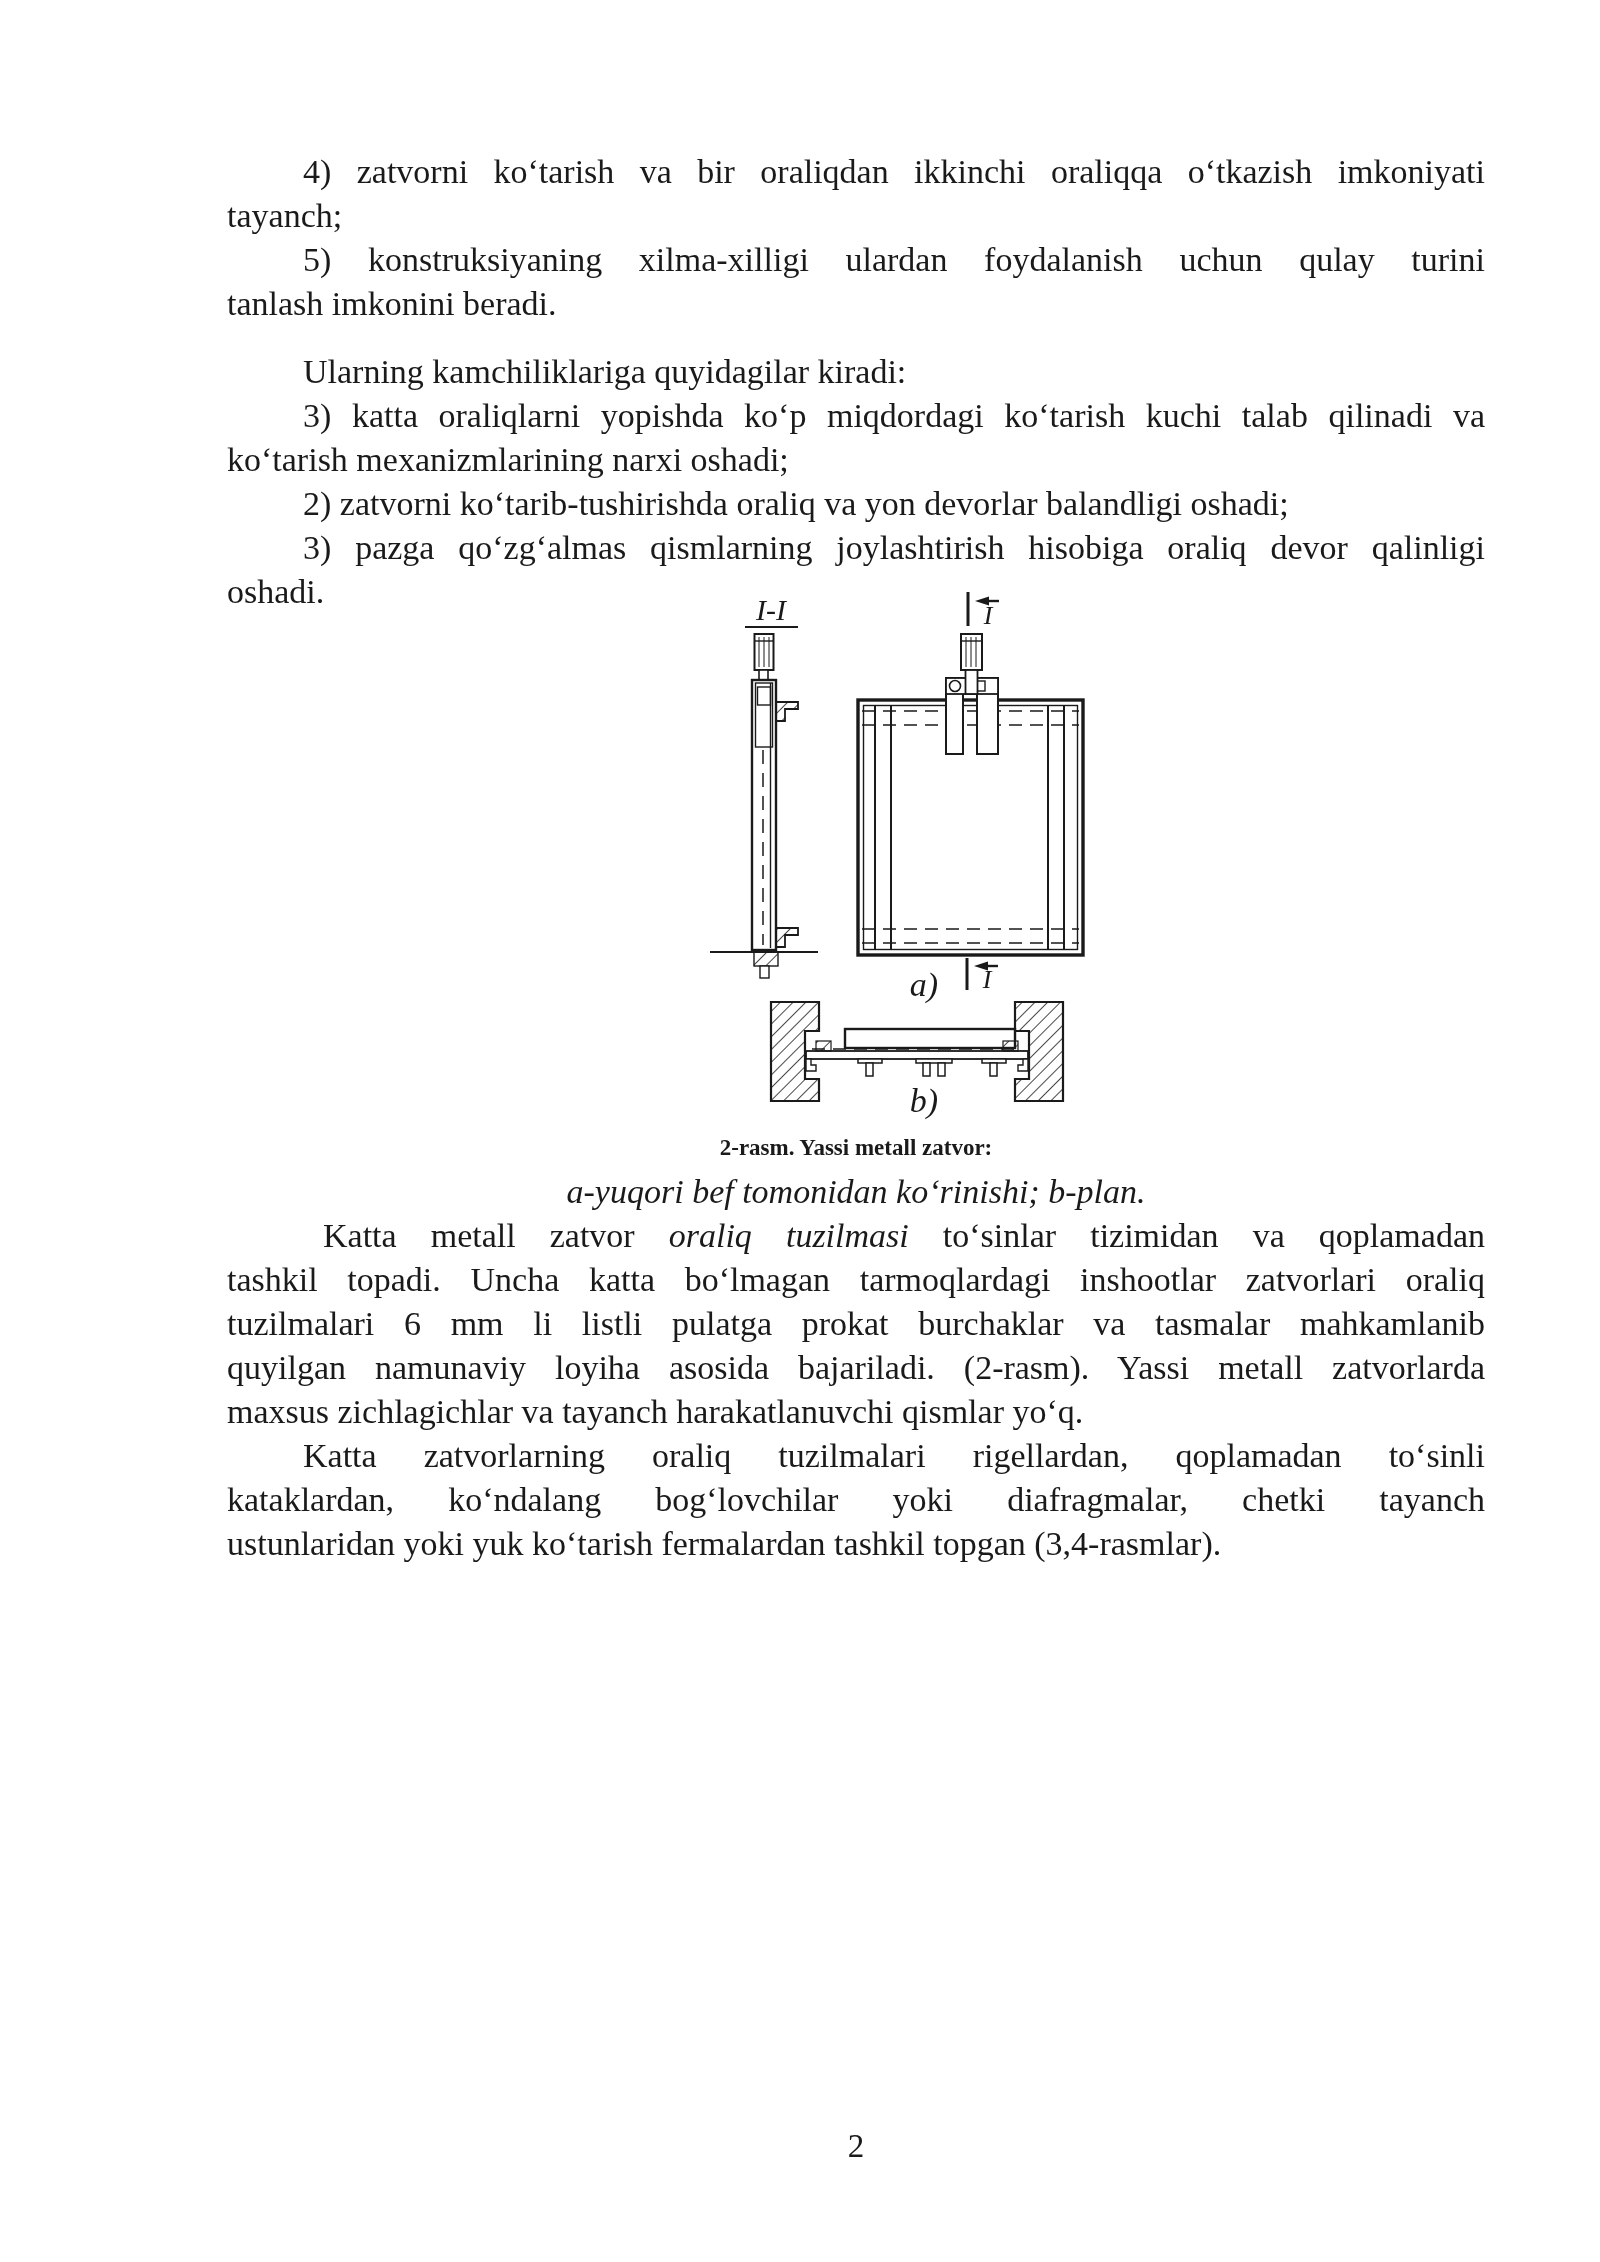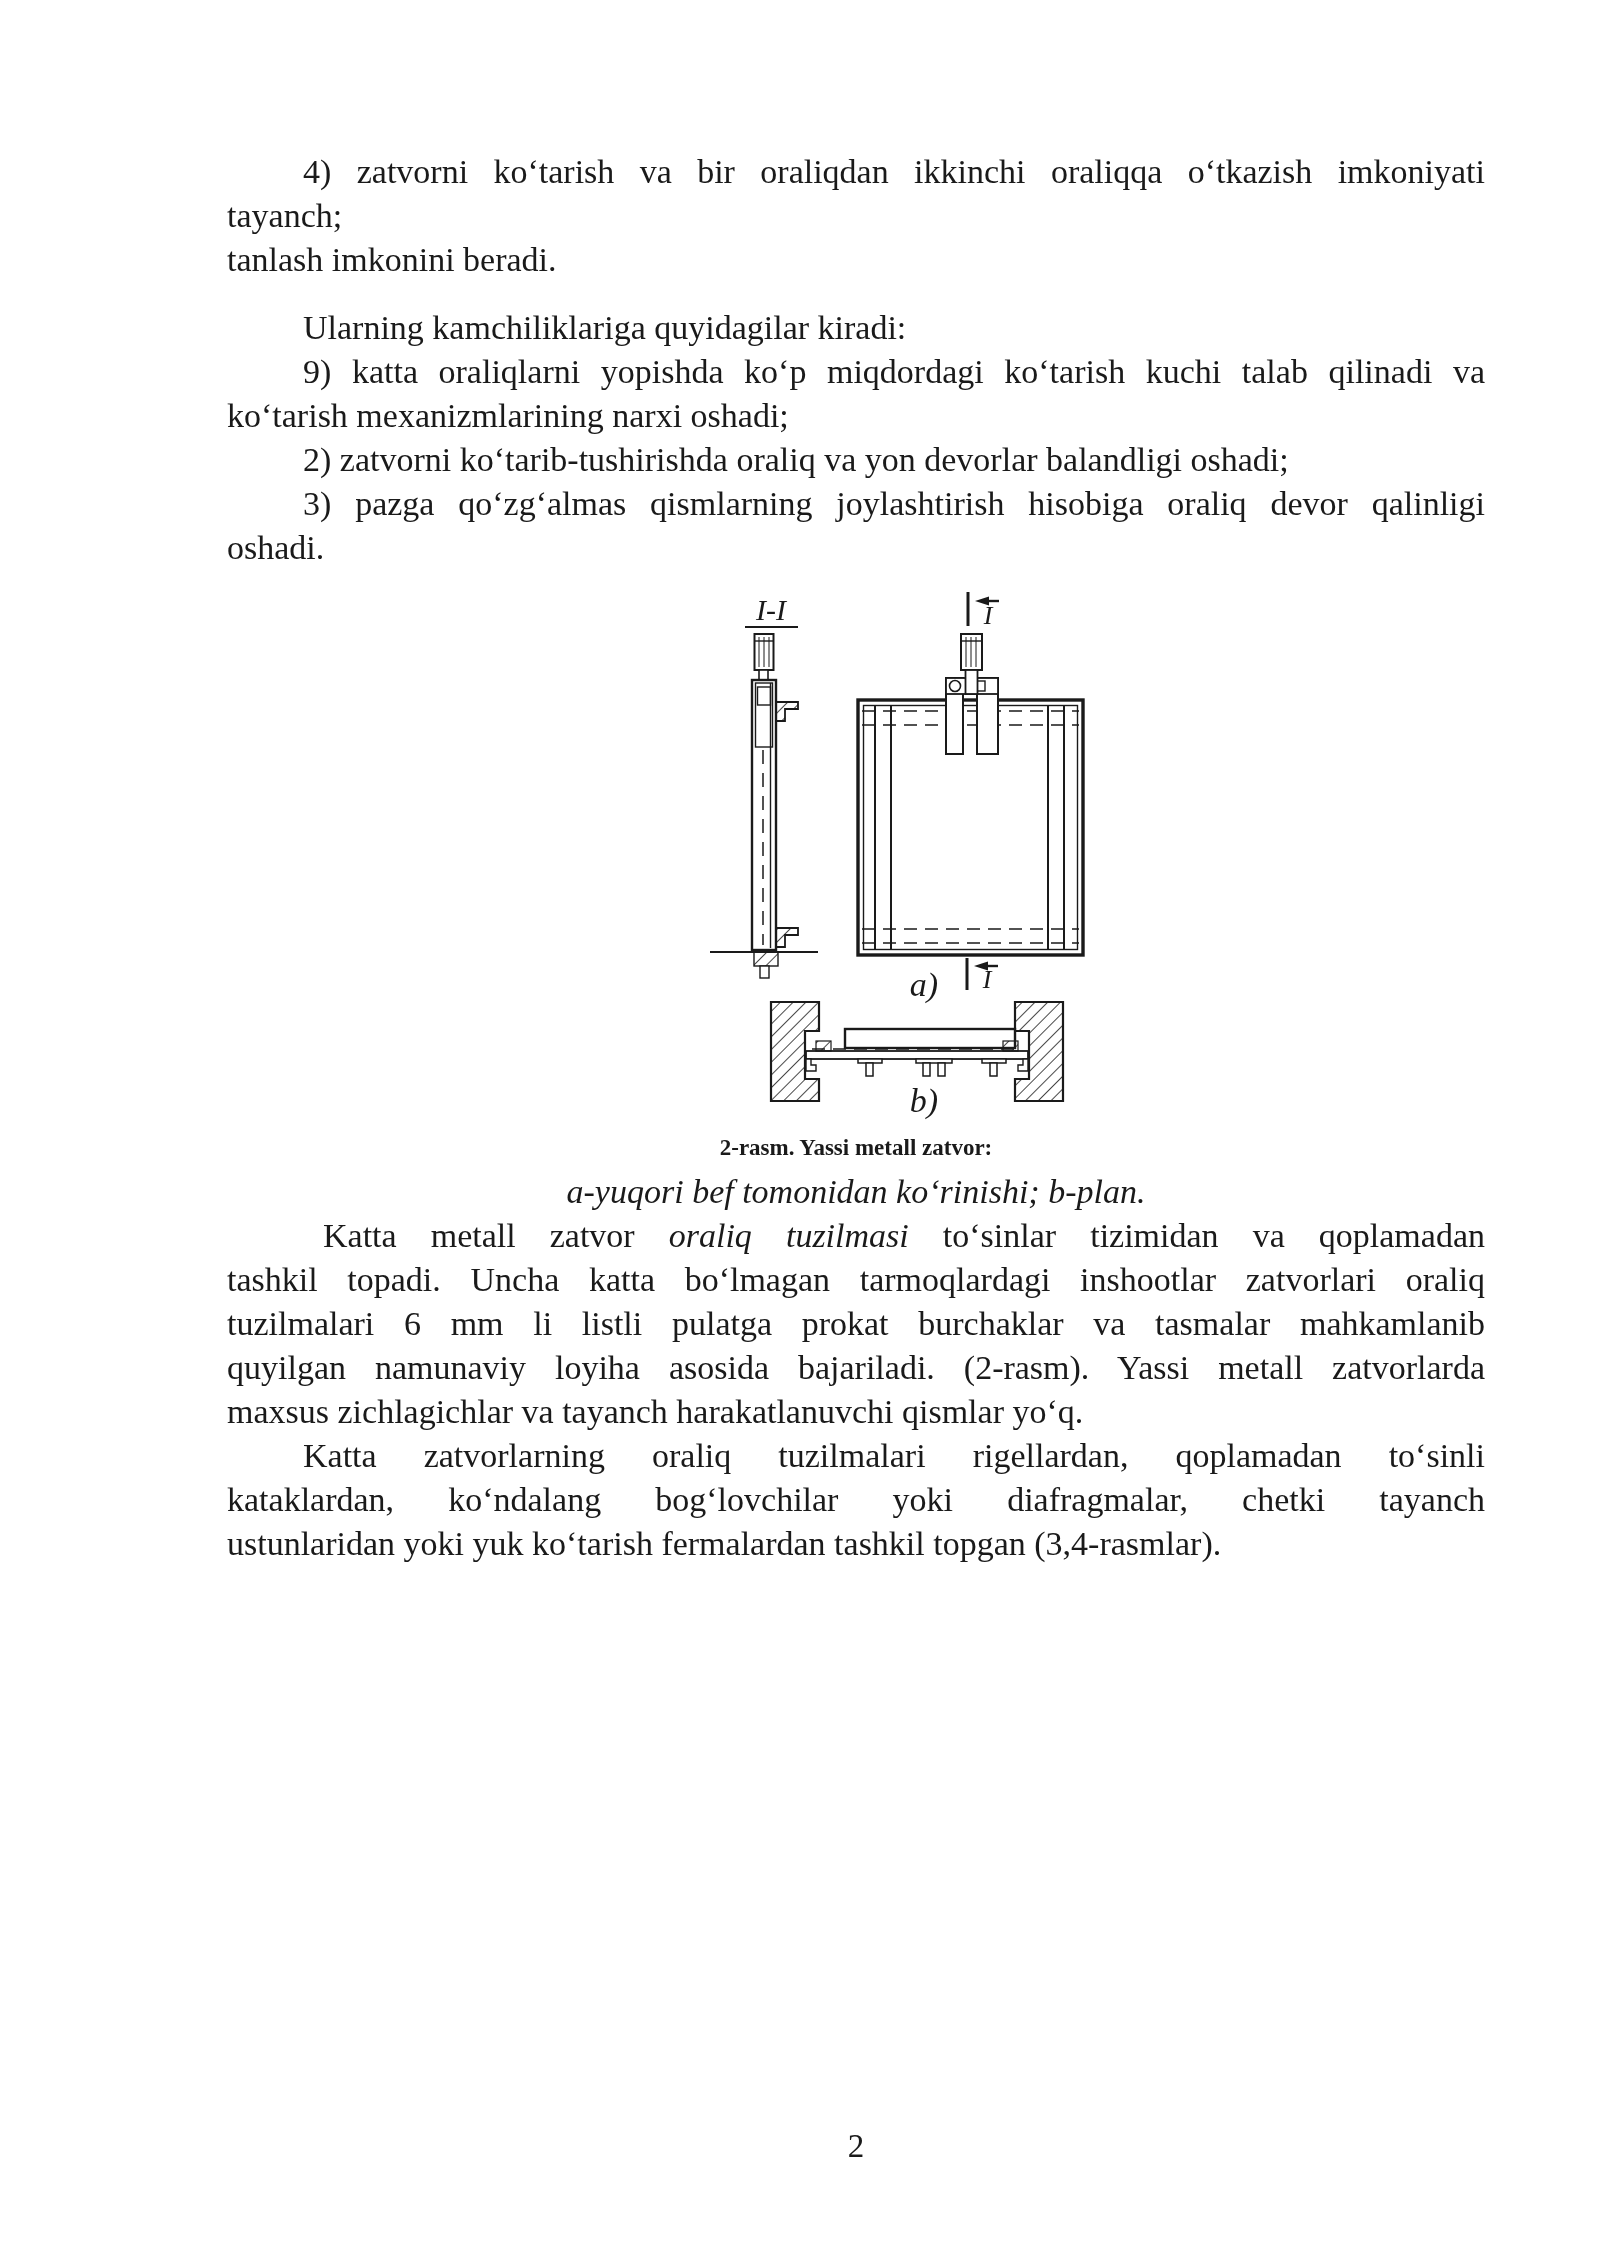--- a/index.html
+++ b/index.html
@@ -35,23 +35,24 @@
   }
 </style>
 </head>
 <body>
 
 <div class="page">
 
   <div class="textcol" id="block-top" style="top:150px">
       <div class="line just" style="padding-left: 76px;">4) zatvorni ko‘tarish va bir oraliqdan ikkinchi oraliqqa o‘tkazish imkoniyati</div>
       <div class="line">tayanch;</div>
+      <div class="line just" style="padding-left: 76px;">5) konstruksiyaning xilma-xilligi ulardan foydalanish uchun qulay turini</div>
       <div class="line">tanlash imkonini beradi.</div>
       <div class="line" style="padding-left: 76px; margin-top: 24px;">Ularning kamchiliklariga quyidagilar kiradi:</div>
-      <div class="line just" style="padding-left: 76px;">9) katta oraliqlarni yopishda ko‘p miqdordagi ko‘tarish kuchi talab qilinadi va</div>
+      <div class="line just" style="padding-left: 76px;">3) katta oraliqlarni yopishda ko‘p miqdordagi ko‘tarish kuchi talab qilinadi va</div>
       <div class="line">ko‘tarish mexanizmlarining narxi oshadi;</div>
       <div class="line" style="padding-left: 76px;">2) zatvorni ko‘tarib-tushirishda oraliq va yon devorlar balandligi oshadi;</div>
       <div class="line just" style="padding-left: 76px;">3) pazga qo‘zg‘almas qismlarning joylashtirish hisobiga oraliq devor qalinligi</div>
       <div class="line">oshadi.</div>
     </div>
 
   <svg class="fig" viewBox="640 585 480 540" xmlns="http://www.w3.org/2000/svg">
     <defs>
       <pattern id="hatch" width="9" height="9" patternUnits="userSpaceOnUse" patternTransform="rotate(45)">
         <line x1="0" y1="0" x2="0" y2="9" stroke="#1a1a1a" stroke-width="1.6"></line>

